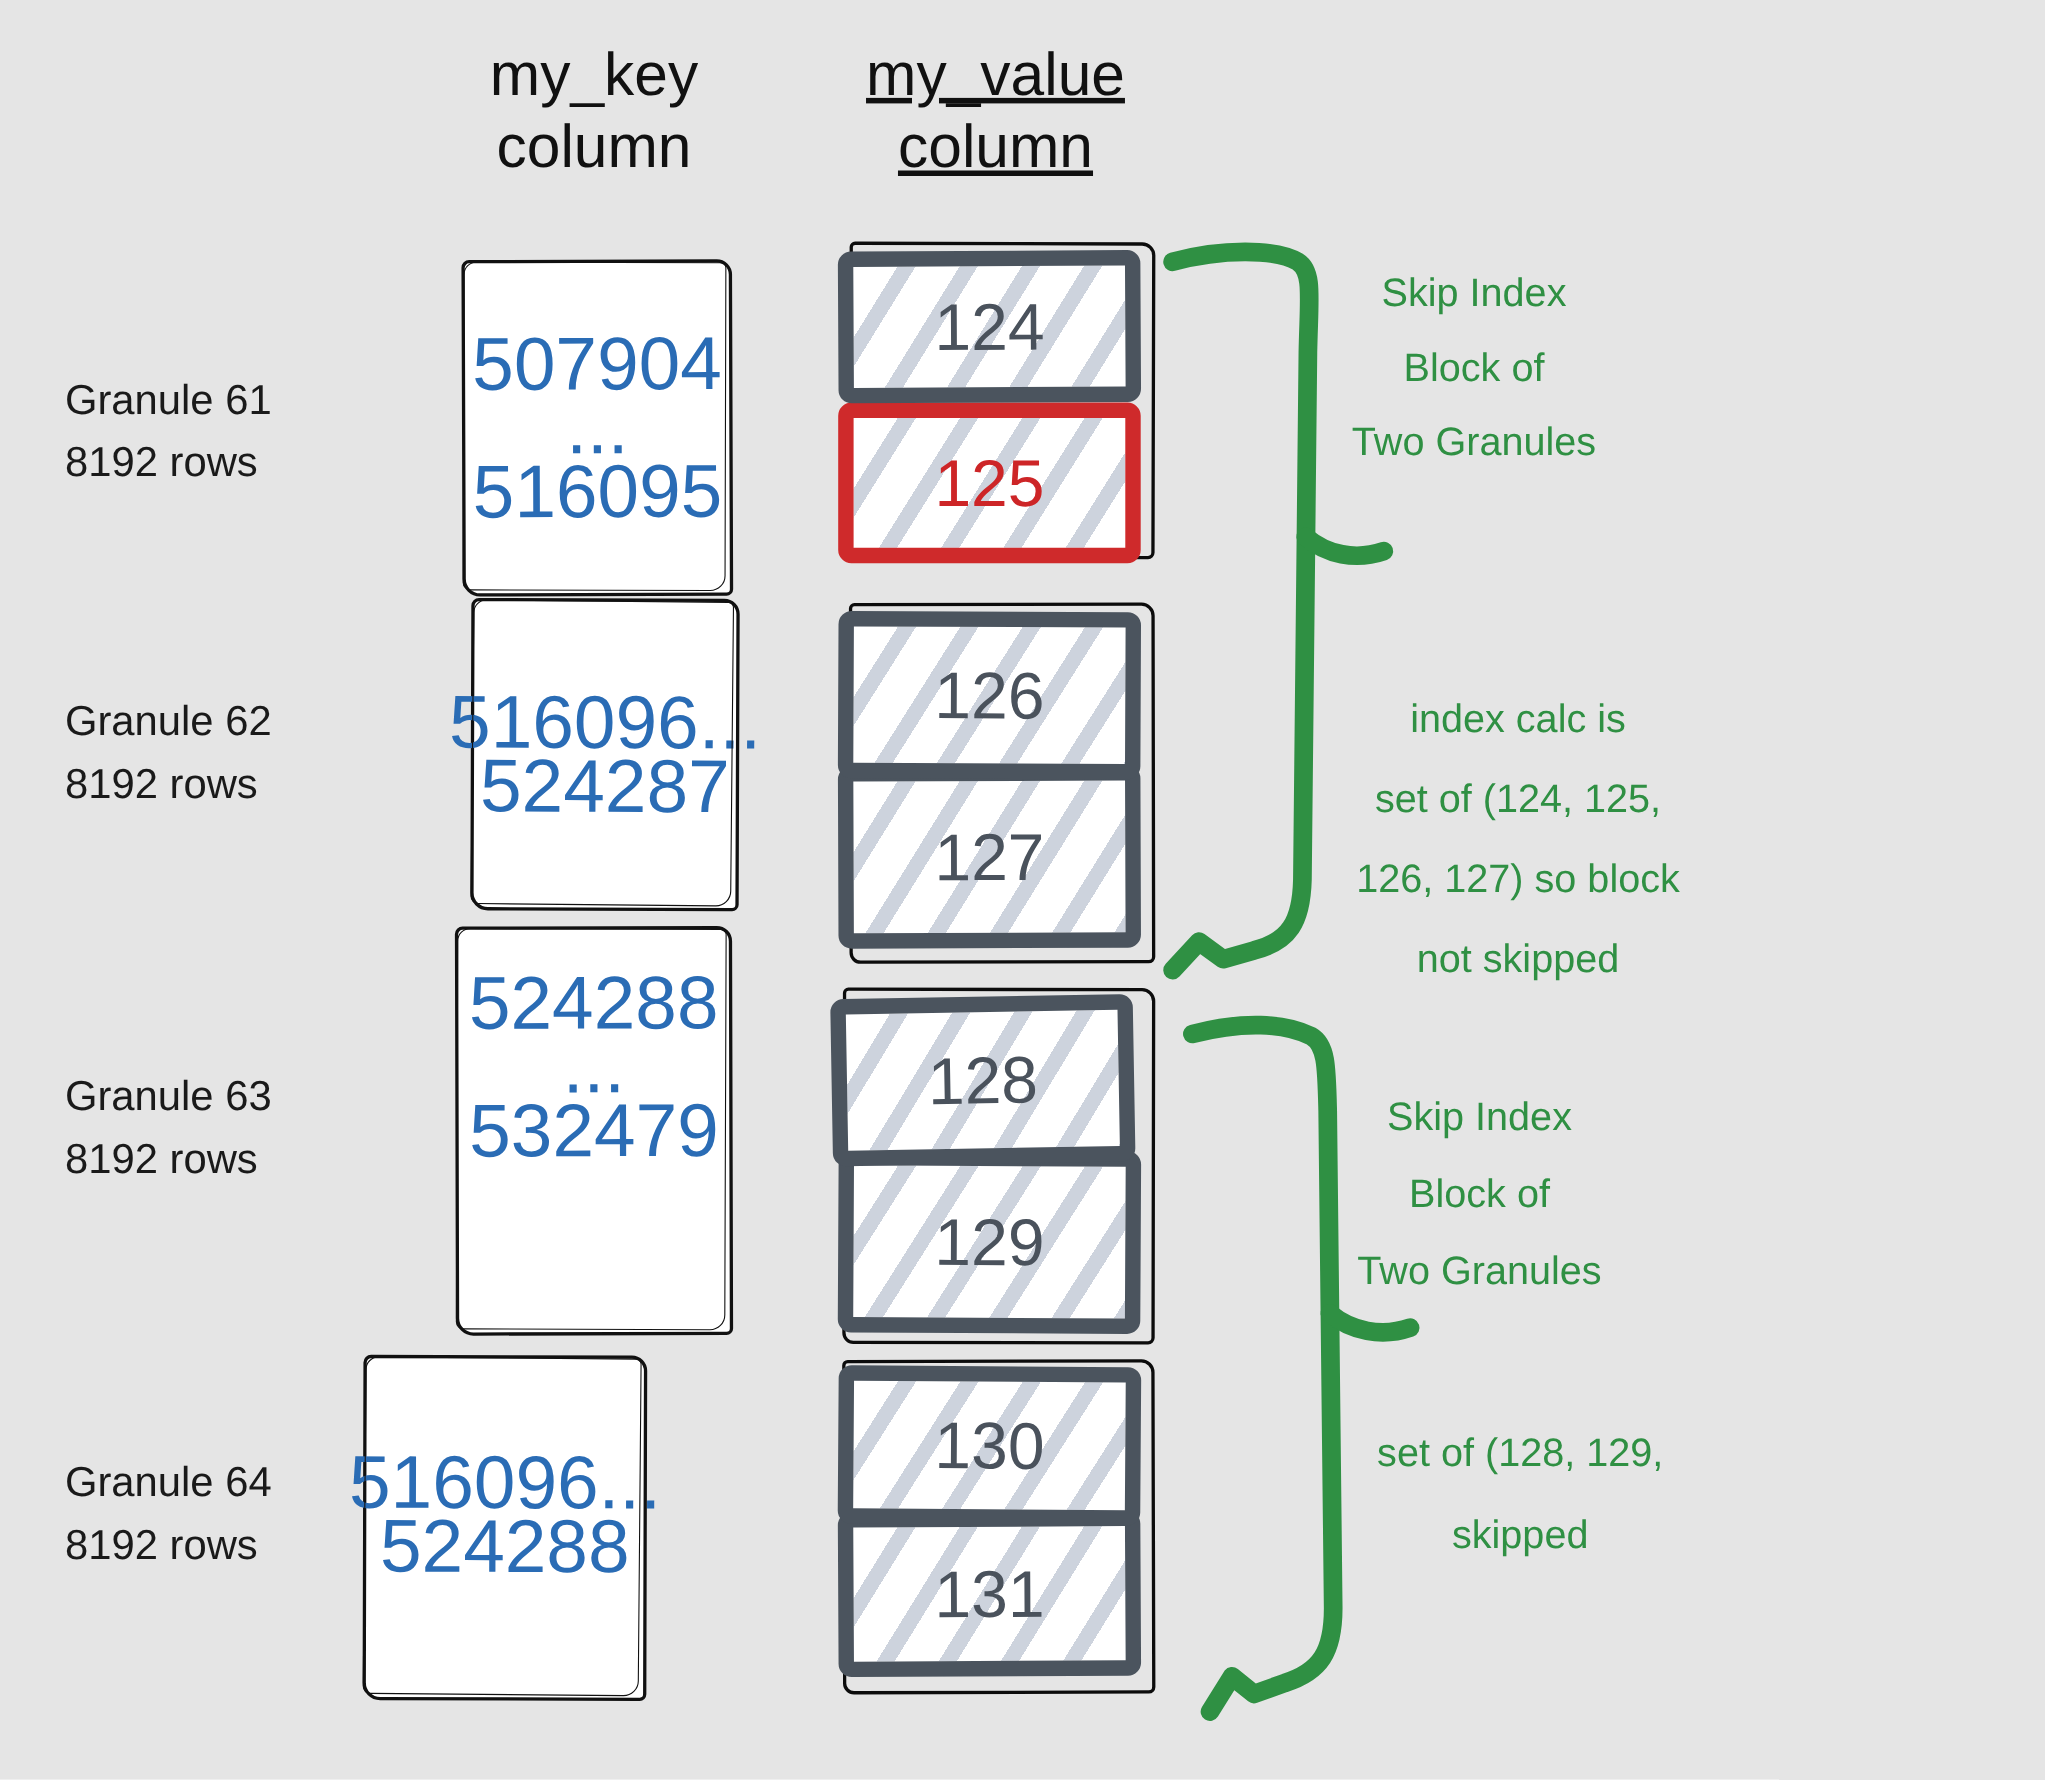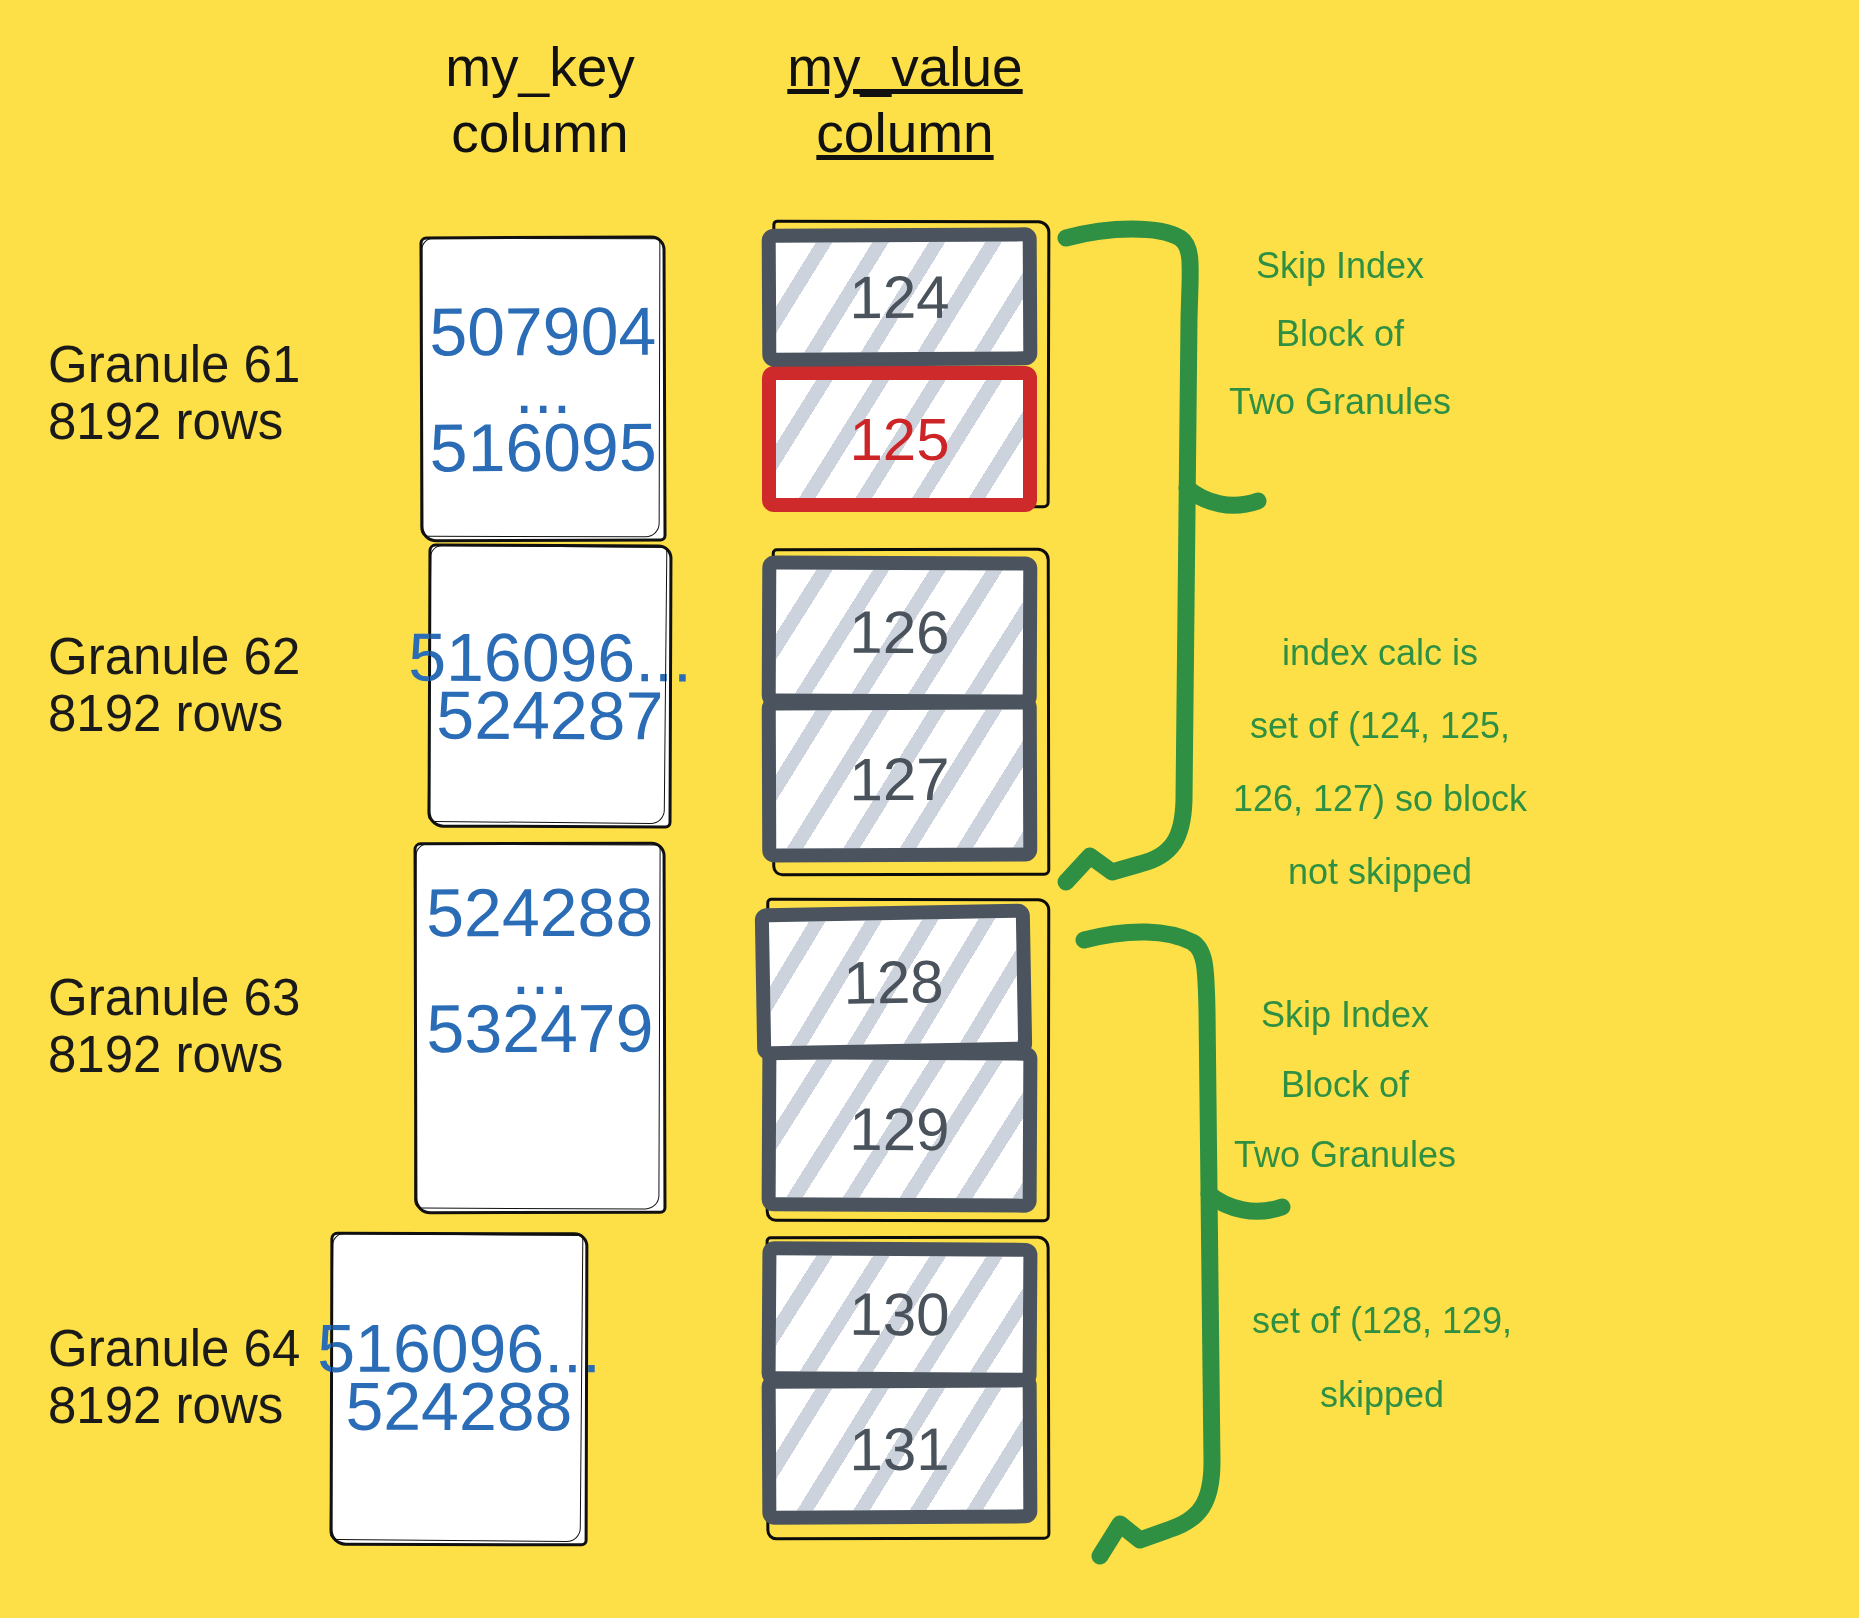--- a/index.html
+++ b/index.html
@@ -1,23 +1,23 @@
 <!DOCTYPE html>
 <html><head>
 <meta charset="utf-8">
 <style>
   html,body{margin:0;padding:0;background:#ffffff;}
   .canvas{
-    position:relative;width:1859px;height:1618px;background:#fde047;overflow:hidden;
+    position:relative;width:1859px;height:1618px;background:#e5e5e5;overflow:hidden;
     font-family:"Liberation Sans", sans-serif;
   }
   
   .col-header{position:absolute;text-align:center;font-size:55px;line-height:66px;color:#111;}
   
-  .gran-label{position:absolute;left:48px;width:260px;font-size:51px;line-height:57px;color:#1a1a1a;text-align:left;}
+  .gran-label{position:absolute;left:59px;width:260px;font-size:38px;line-height:57px;color:#1a1a1a;text-align:left;}
   
   .key-box{
     position:absolute;background:#fff;border:3.5px solid #111;
     border-radius:7px 14px 6px 16px;
     display:flex;align-items:center;justify-content:center;
   }
   .key-box::after{
     content:"";position:absolute;inset:-1px 3px 2px -2px;border:1.6px solid #111;
     border-radius:12px 5px 14px 7px;transform:rotate(.35deg);pointer-events:none;
   }

